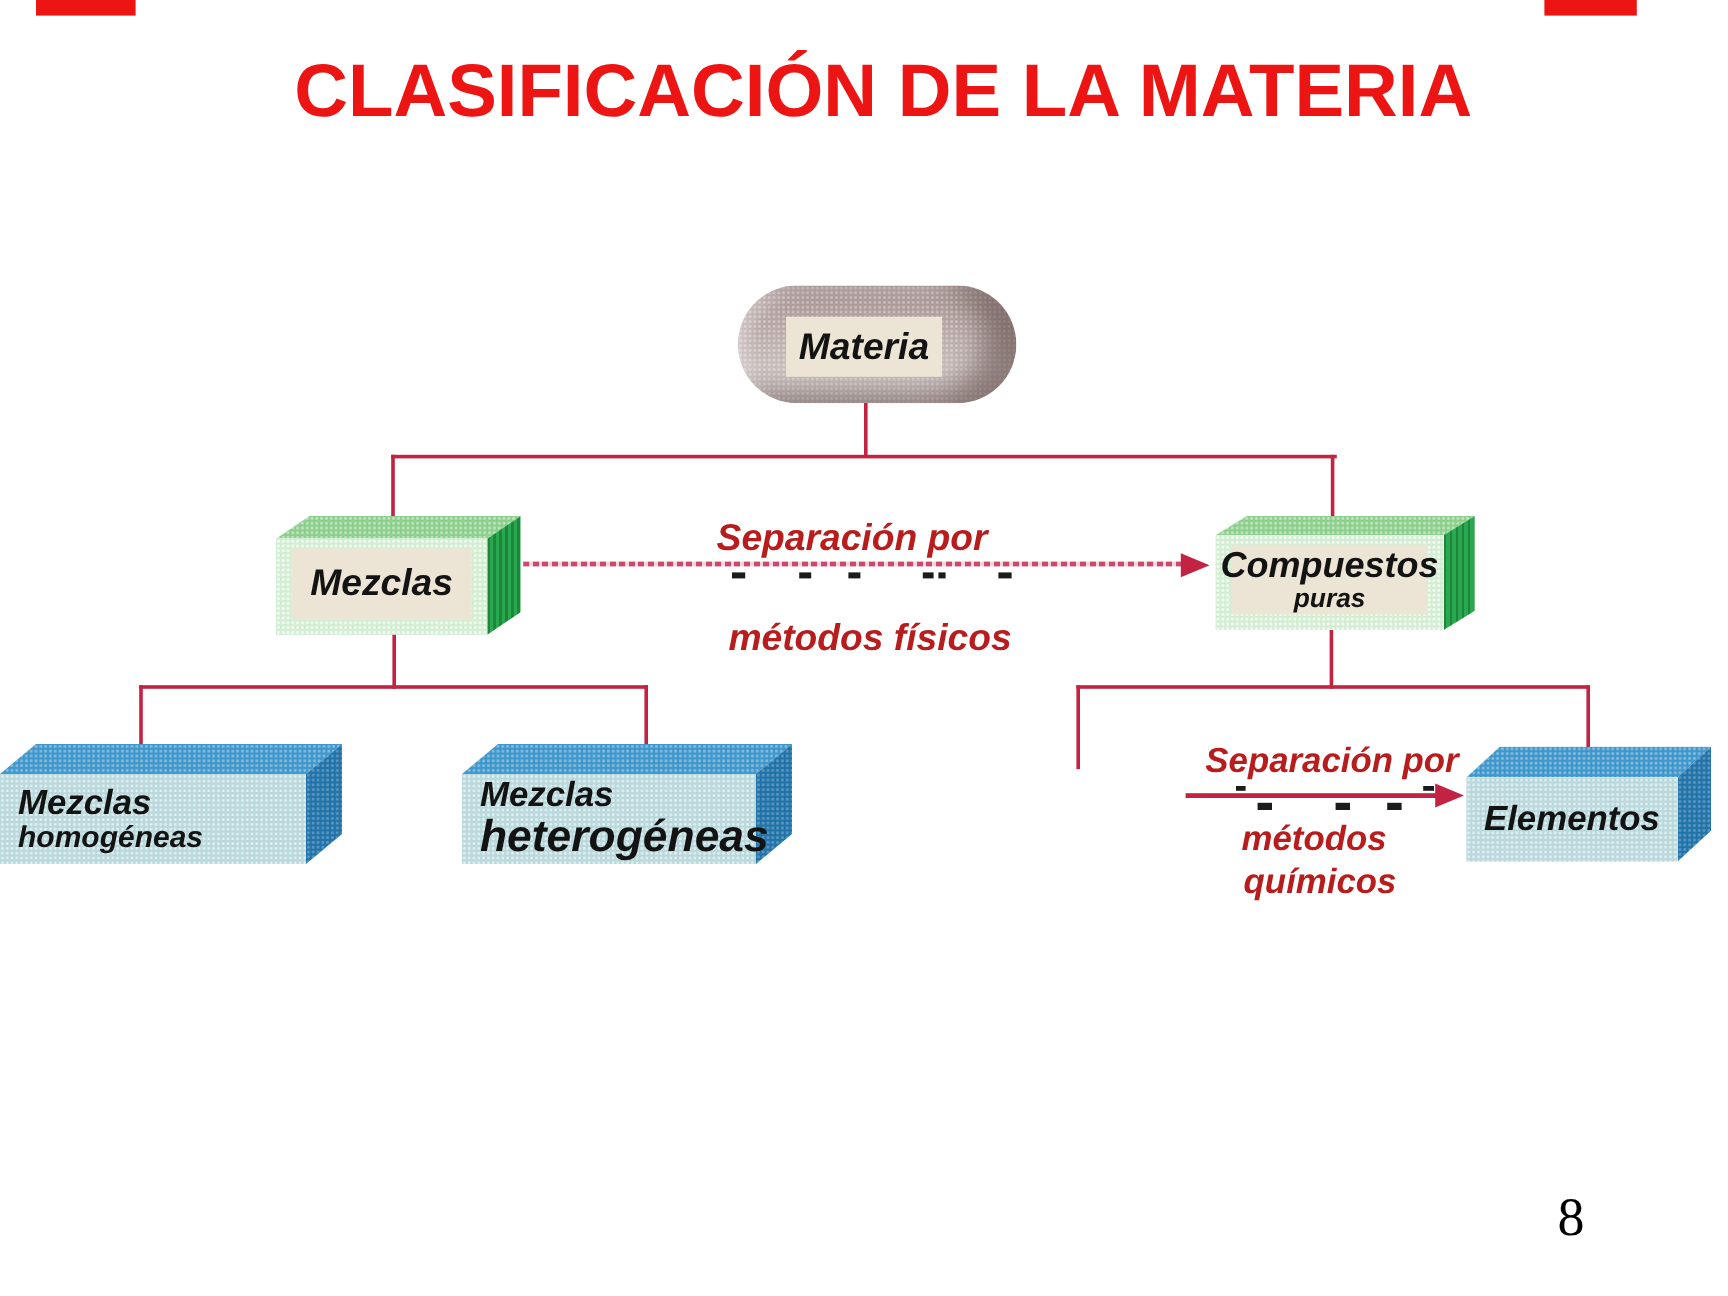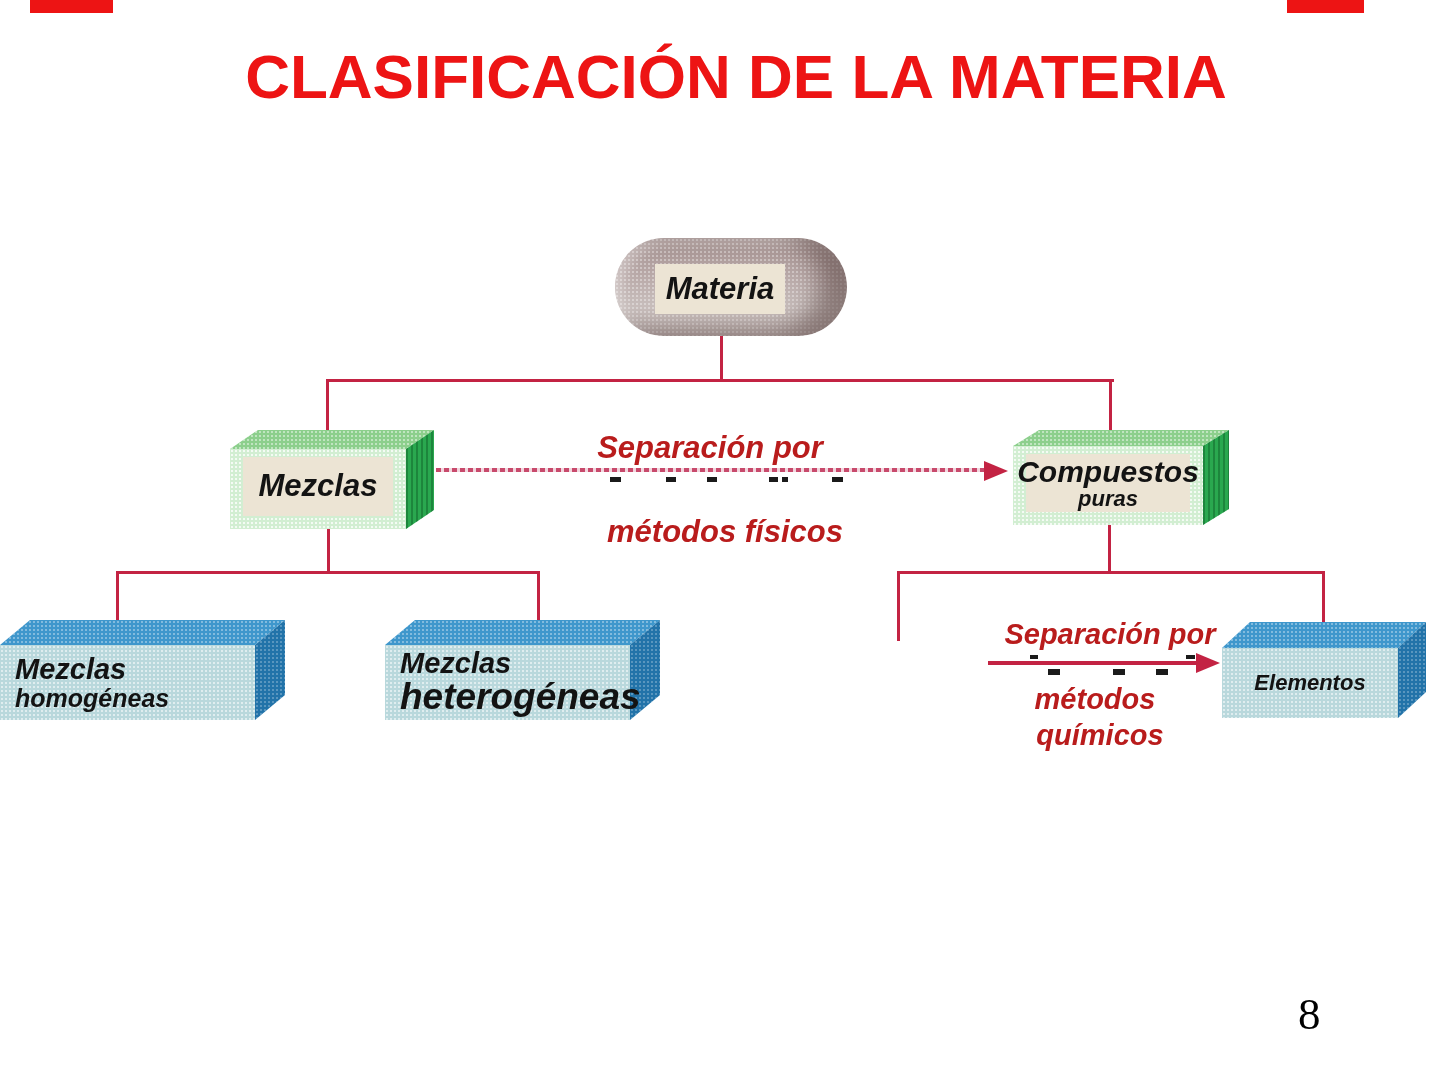--- a/index.html
+++ b/index.html
@@ -199,19 +199,19 @@
   <div class="bdash" style="left:1048px; top:669px; width:12px; height:6px;"></div>
   <div class="bdash" style="left:1113px; top:669px; width:12px; height:6px;"></div>
   <div class="bdash" style="left:1156px; top:669px; width:12px; height:6px;"></div>
   <div class="sep-label" style="left:950px; top:719px; width:300px; font-size:29px;">químicos</div>
   <div class="sep-label" style="left:945px; top:683px; width:300px; font-size:29px;">métodos</div>
 
   <div class="box3d blue" style="left:1222px; top:622px; --w:176px; --h:70px; --dx:28px; --dy:26px;">
     <div class="face top"></div>
     <div class="face side"></div>
     <div class="face front">
-      <span class="boxlabel" style="font-size:22px;">Elementos</span>
+      <span class="boxlabel" style="font-size:29px;">Elementos</span>
     </div>
   </div>
 
   <div class="pagenum">8</div>
 
 </div>
 
 </body></html>

